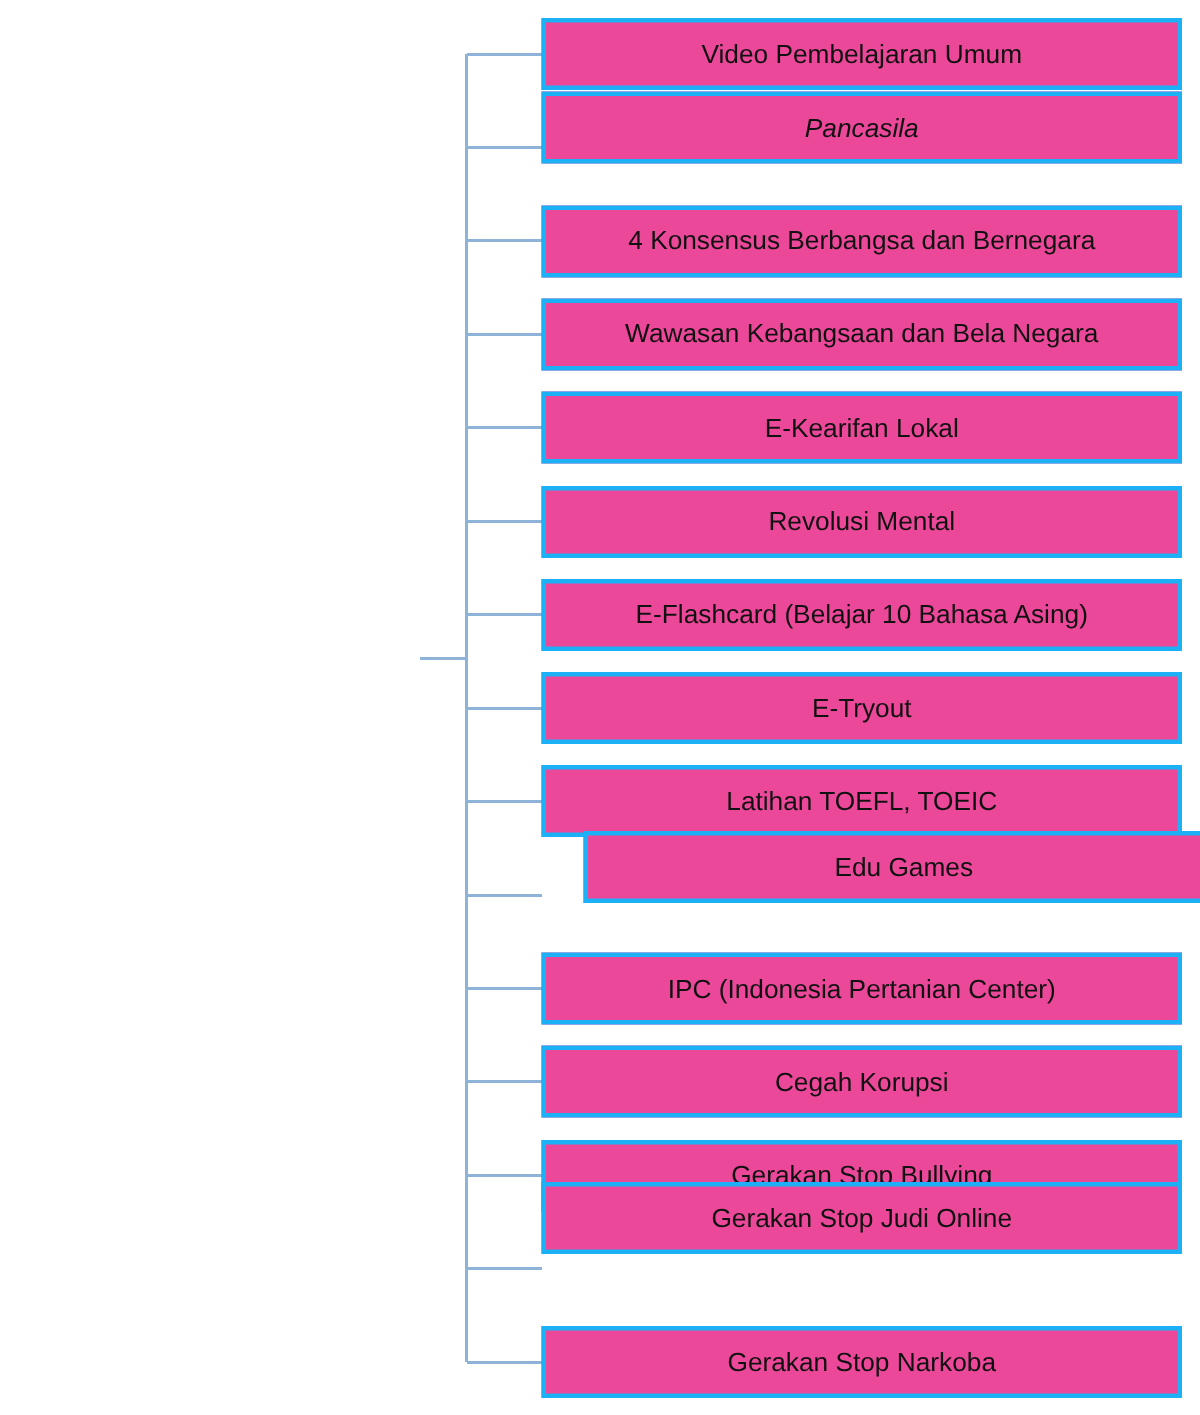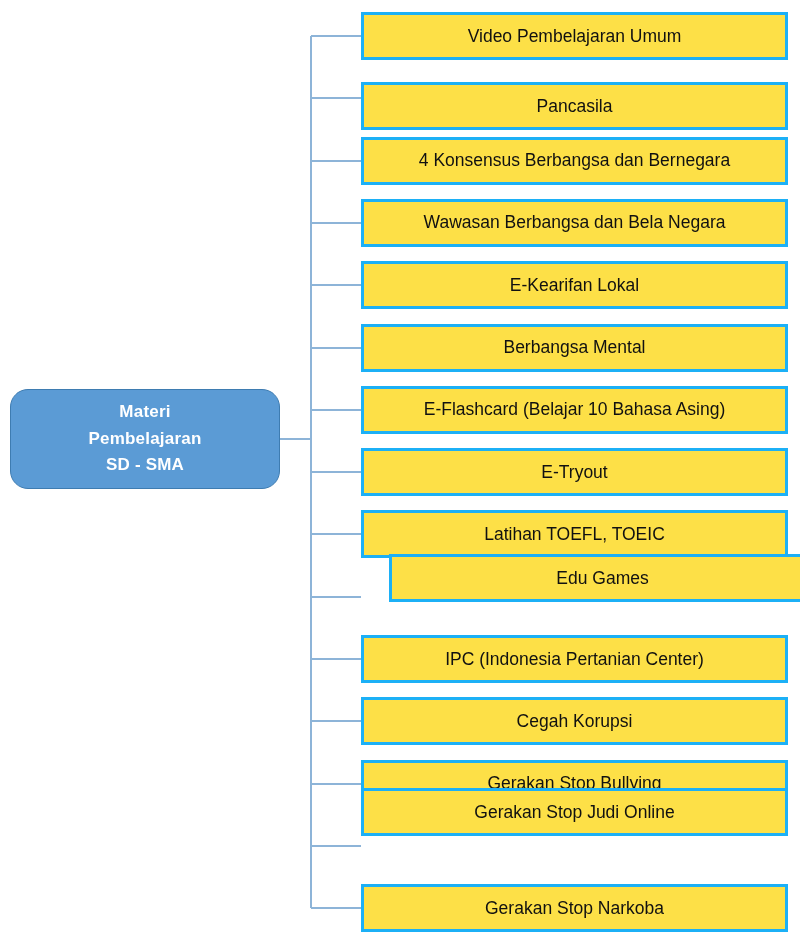--- a/index.html
+++ b/index.html
@@ -56,21 +56,21 @@
     text-align: center;
   }
 
   
   .leaf-box {
     position: absolute;
     left: 361px;
     width: 427px;
     height: 48px;
     box-sizing: border-box;
-    background: #fde047;
+    background: #ec4899;
     border: 3px solid #1CB0F6;
     display: flex;
     align-items: center;
     justify-content: center;
     text-align: center;
   }
   .leaf-label {
     color: #111111;
     font-size: 17.5px;
     line-height: 1.2;
@@ -96,44 +96,39 @@
       <line x1="311" y1="472.09999999999997" x2="361" y2="472.09999999999997" stroke="#8DB4D8" stroke-width="2" shape-rendering="crispEdges"></line>
       <line x1="311" y1="534.4" x2="361" y2="534.4" stroke="#8DB4D8" stroke-width="2" shape-rendering="crispEdges"></line>
       <line x1="311" y1="596.6999999999999" x2="361" y2="596.6999999999999" stroke="#8DB4D8" stroke-width="2" shape-rendering="crispEdges"></line>
       <line x1="311" y1="659" x2="361" y2="659" stroke="#8DB4D8" stroke-width="2" shape-rendering="crispEdges"></line>
       <line x1="311" y1="721.3" x2="361" y2="721.3" stroke="#8DB4D8" stroke-width="2" shape-rendering="crispEdges"></line>
       <line x1="311" y1="783.5999999999999" x2="361" y2="783.5999999999999" stroke="#8DB4D8" stroke-width="2" shape-rendering="crispEdges"></line>
       <line x1="311" y1="845.9" x2="361" y2="845.9" stroke="#8DB4D8" stroke-width="2" shape-rendering="crispEdges"></line>
       <line x1="311" y1="908.1999999999999" x2="361" y2="908.1999999999999" stroke="#8DB4D8" stroke-width="2" shape-rendering="crispEdges"></line>
     </svg>
 
-  <div class="root-node">
-    <span class="root-label">Materi
-Pembelajaran
-SD - SMA</span>
-  </div>
 
   <div id="leaf-layer">
       <div class="leaf-box" style="top: 12px;">
         <span class="leaf-label">Video Pembelajaran Umum</span>
       </div>
-      <div class="leaf-box" style="top: 82px;">
+      <div class="leaf-box" style="top: 61px; font-style: italic;">
         <span class="leaf-label">Pancasila</span>
       </div>
       <div class="leaf-box" style="top: 136.6px; text-align: center;">
         <span class="leaf-label">4 Konsensus Berbangsa dan Bernegara</span>
       </div>
       <div class="leaf-box" style="top: 198.9px;">
-        <span class="leaf-label">Wawasan Berbangsa dan Bela Negara</span>
+        <span class="leaf-label">Wawasan Kebangsaan dan Bela Negara</span>
       </div>
       <div class="leaf-box" style="top: 261.2px; align-items: center;">
         <span class="leaf-label">E-Kearifan Lokal</span>
       </div>
       <div class="leaf-box" style="top: 323.5px;">
-        <span class="leaf-label">Berbangsa Mental</span>
+        <span class="leaf-label">Revolusi Mental</span>
       </div>
       <div class="leaf-box" style="top: 385.8px;">
         <span class="leaf-label">E-Flashcard (Belajar 10 Bahasa Asing)</span>
       </div>
       <div class="leaf-box" style="top: 448.1px;">
         <span class="leaf-label">E-Tryout</span>
       </div>
       <div class="leaf-box" style="top: 510.4px;">
         <span class="leaf-label">Latihan TOEFL, TOEIC</span>
       </div>

